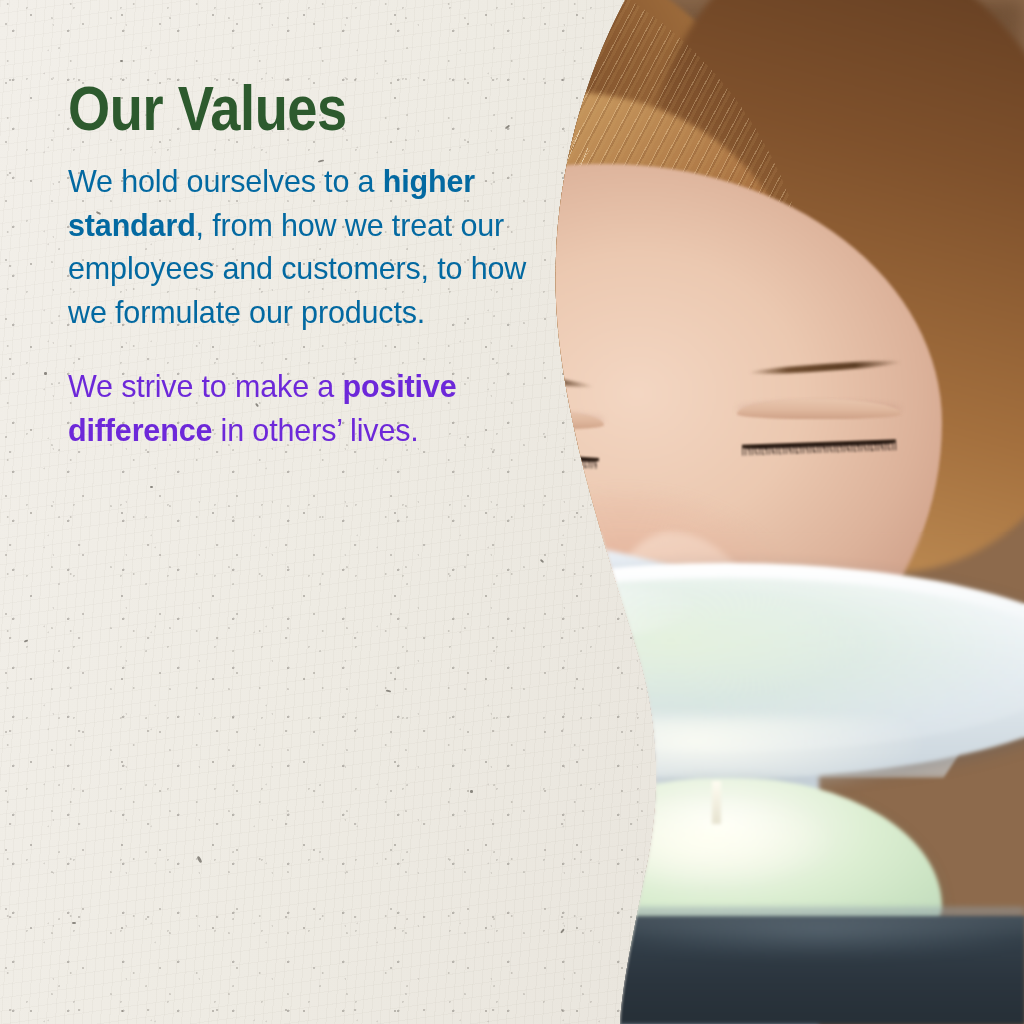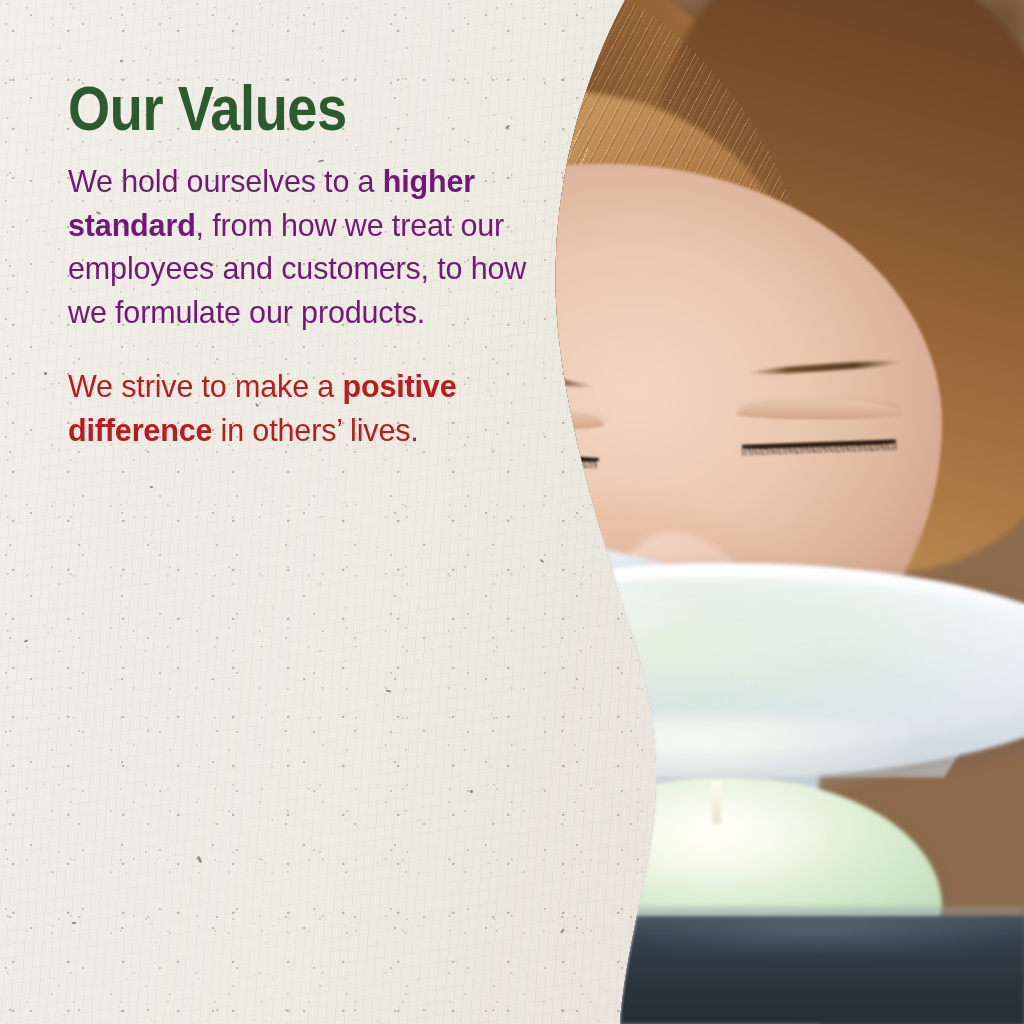--- a/index.html
+++ b/index.html
@@ -514,18 +514,18 @@
       <div class="table-lowlight"></div>
 
       <div class="dof"></div>
     </div>
   </div>
 
   <div class="content">
     <h1 class="title" style="color: rgb(45, 90, 46);">Our Values</h1>
 
     <div class="body-block" id="paragraph-host">
-        <p class="para" style="color: #701a75;"><span>We hold ourselves to a </span><b>higher standard</b><span>, from how we treat our employees and customers, to how we formulate our products.</span></p>
-        <p class="para" style="color: #b91c1c;"><span>We strive to make a </span><b>positive difference</b><span> in others’ lives.</span></p>
+        <p class="para" style="color: #0369a1;"><span>We hold ourselves to a </span><b>higher standard</b><span>, from how we treat our employees and customers, to how we formulate our products.</span></p>
+        <p class="para" style="color: #6d28d9;"><span>We strive to make a </span><b>positive difference</b><span> in others’ lives.</span></p>
       </div>
   </div>
 
 </div>
 
 </body></html>

